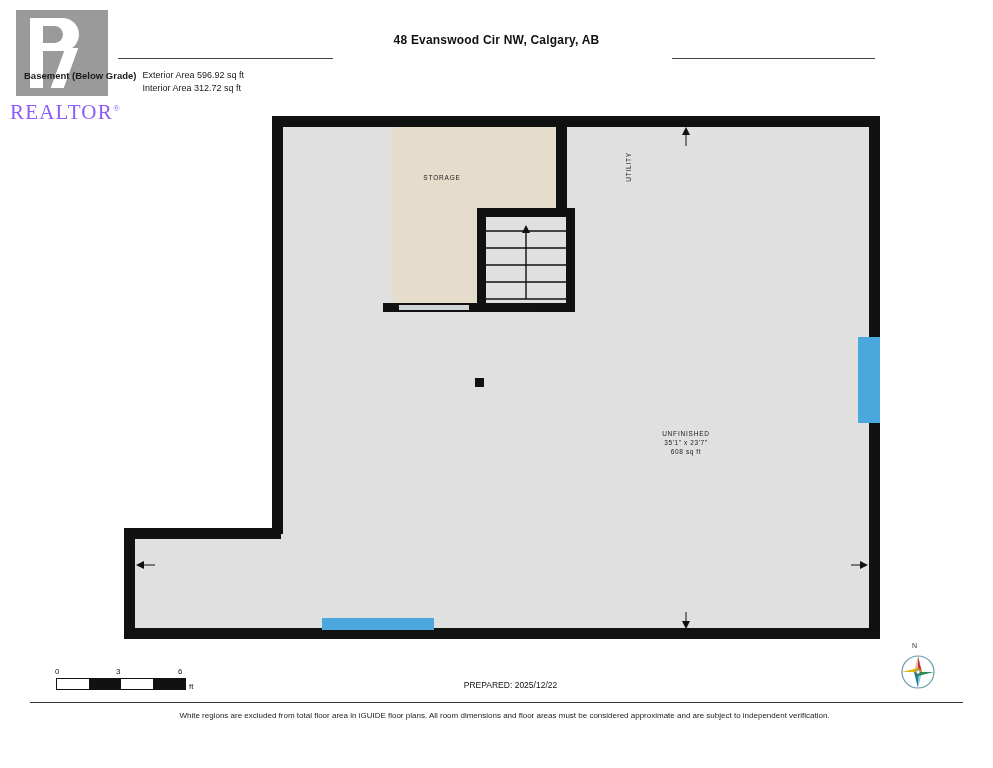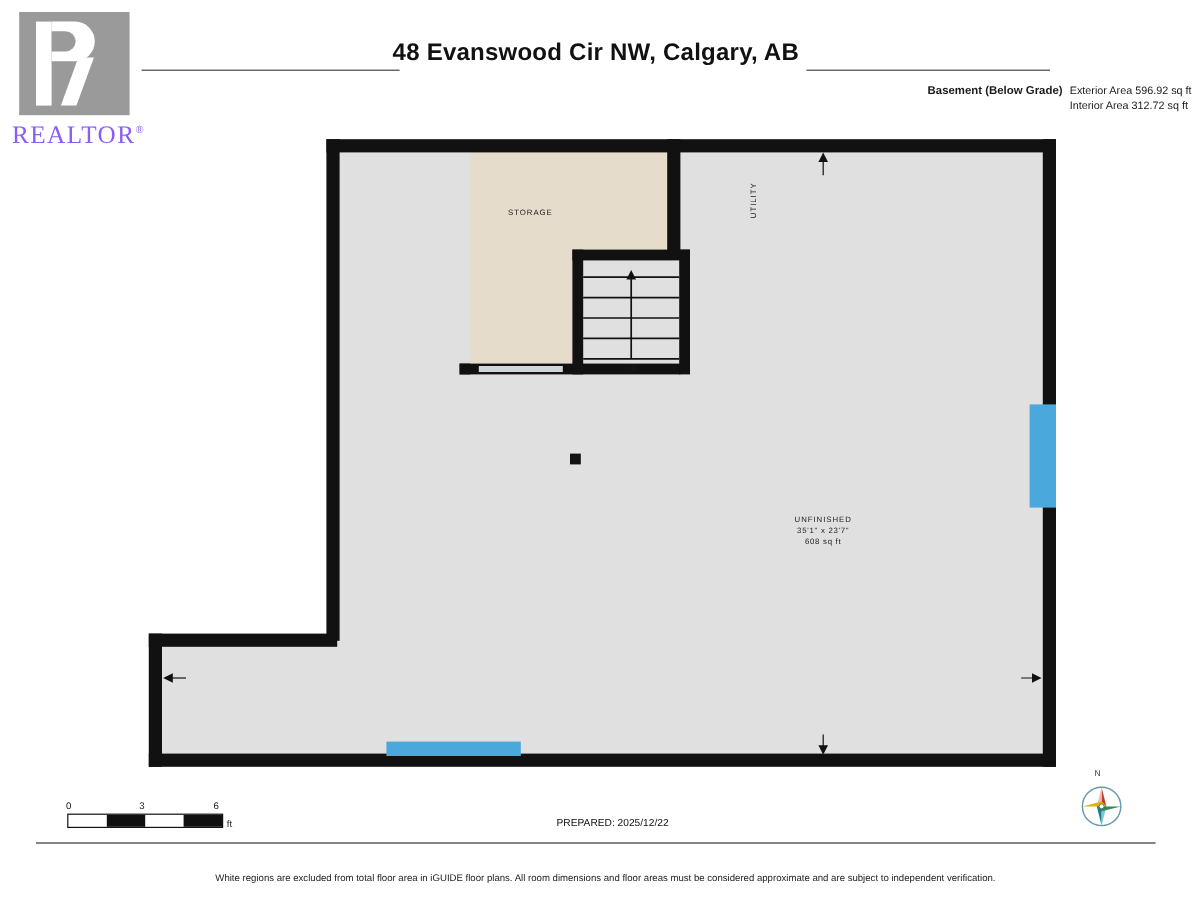--- a/index.html
+++ b/index.html
@@ -80,21 +80,21 @@
     font-size: 9px;
     vertical-align: super;
   }
 
   .title {
     position: absolute;
     left: 0;
     right: 0;
     top: 33px;
     text-align: center;
-    font-size: 20px;
+    font-size: 12px;
     font-weight: bold;
     color: #111111;
     letter-spacing: 0.2px;
   }
   .title-rule {
     position: absolute;
     left: 118px;
     right: 118px;
     top: 58px;
     border-top: 1px solid #444444;
@@ -105,23 +105,24 @@
   .subhead {
     position: absolute;
     left: 0;
     right: 0;
     top: 69px;
     text-align: center;
     font-size: 9.5px;
   }
   .subhead .row {
     display: flex;
-    justify-content: flex-end;
+    justify-content: flex-start;
     align-items: flex-start;
     line-height: 13px;
+    padding-left: 24px;
   }
   .subhead .level {
     font-weight: bold;
     font-size: 9.5px;
     margin-right: 6px;
     padding-top: 0;
   }
   .subhead .areas {
     text-align: left;
     font-size: 9px;
@@ -216,21 +217,20 @@
     border-top: 1px solid #333333;
   }
   .disclaimer {
     position: absolute;
     left: 16px;
     right: 0;
     top: 711px;
     text-align: center;
     font-size: 8px;
     color: #222;
-    margin-top: 16px;
   }
 </style>
 </head>
 <body>
 
 <div class="logo-block">
   <div class="logo-mark">
     <div class="bar"></div>
     <div class="bowl"></div>
     <div class="bowl-inner"></div>

